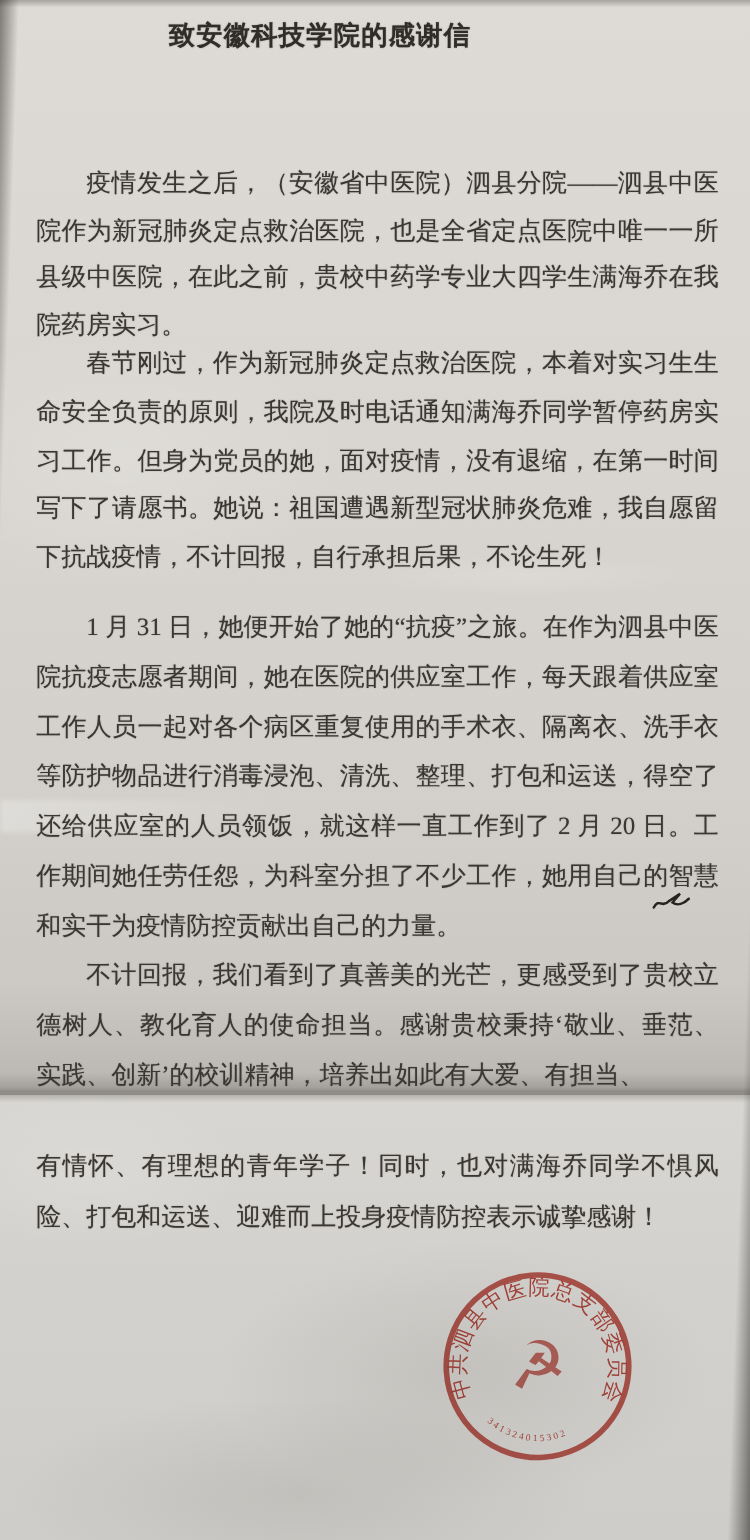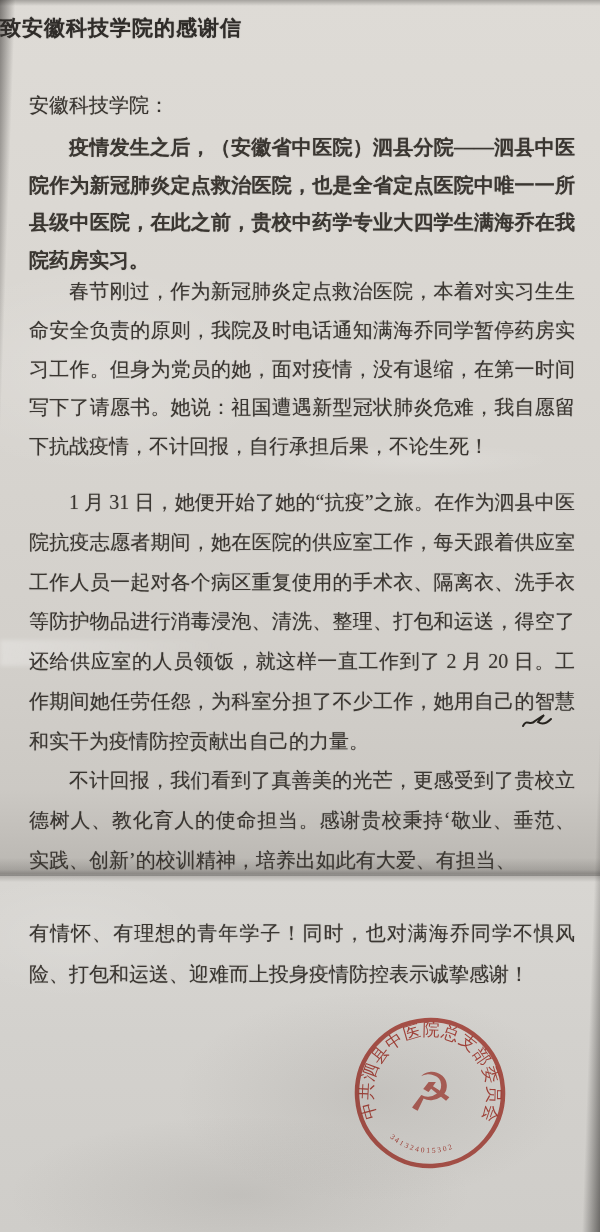--- a/index.html
+++ b/index.html
@@ -25,35 +25,35 @@
   }
   
   .crease-a{position:absolute;left:0;top:640px;width:320px;height:26px;
     background:linear-gradient(100deg, rgba(255,255,255,0.28), rgba(255,255,255,0) 70%);
     filter:blur(2px);}
   .crease-b{position:absolute;left:240px;top:430px;width:360px;height:60px;
     background:radial-gradient(ellipse 180px 22px at 50% 50%, rgba(255,255,255,0.14), transparent 75%);}
   .seam-shadow{position:absolute;left:0;top:858px;width:600px;height:18px;
     background:linear-gradient(180deg, rgba(0,0,0,0) 0%, rgba(40,38,36,0.22) 95%, rgba(30,28,26,0.3) 100%);}
   .title{
-    position:absolute;left:0;top:14px;width:512px;
+    position:absolute;left:0;top:14px;width:512px;text-align:center;
     font-size:21px;font-weight:bold;letter-spacing:1px;color:#2f2c29;
     text-shadow:0 0 1px rgba(47,44,41,0.6);
   }
   .salutation{
     position:absolute;left:29px;top:92px;width:545px;
     font-size:20px;color:#38342f;text-shadow:0 0 1px rgba(56,52,47,0.45);
   }
   .para{
     position:absolute;left:29px;width:546px;
     font-size:20px;color:#3a3631;text-align:justify;text-align-last:left;
     text-shadow:0 0 1px rgba(56,52,47,0.45);
   }
   .indent{text-indent:2em;}
-  .p1{top:129px;line-height:37.5px;font-weight:bold;}
+  .p1{top:129px;line-height:37.5px;}
   .p2{top:272px;line-height:38.8px;}
   .p3{top:483px;line-height:39.8px;}
   .p4a{top:760px;line-height:40px;}
   .p4b{top:913px;line-height:41px;}
   .pen-mark{position:absolute;left:520px;top:712px;width:40px;height:22px;}
   .sig-block{position:absolute;left:277px;top:1086px;width:207px;}
   .sig-line{font-size:19px;color:#3a3631;text-align:right;letter-spacing:0.5px;
     text-shadow:0 0 1px rgba(56,52,47,0.45);}
   .date-line{margin-top:17px;font-size:18px;color:#3a3631;text-align:center;
     padding-right:28px;text-shadow:0 0 1px rgba(56,52,47,0.45);}
@@ -66,21 +66,20 @@
 <body>
 
 <div class="photo">
 
   <div class="crease-a"></div>
   <div class="crease-b"></div>
   <div class="seam-shadow"></div>
 
   <div class="title">致安徽科技学院的感谢信</div>
 
-  <div class="salutation">安徽科技学院：</div>
 
   <div class="para indent p1">疫情发生之后，（安徽省中医院）泗县分院——泗县中医院作为新冠肺炎定点救治医院，也是全省定点医院中唯一一所县级中医院，在此之前，贵校中药学专业大四学生满海乔在我院药房实习。</div>
   <div class="para indent p2">春节刚过，作为新冠肺炎定点救治医院，本着对实习生生命安全负责的原则，我院及时电话通知满海乔同学暂停药房实习工作。但身为党员的她，面对疫情，没有退缩，在第一时间写下了请愿书。她说：祖国遭遇新型冠状肺炎危难，我自愿留下抗战疫情，不计回报，自行承担后果，不论生死！</div>
   <div class="para indent p3">1 月 31 日，她便开始了她的“抗疫”之旅。在作为泗县中医院抗疫志愿者期间，她在医院的供应室工作，每天跟着供应室工作人员一起对各个病区重复使用的手术衣、隔离衣、洗手衣等防护物品进行消毒浸泡、清洗、整理、打包和运送，得空了还给供应室的人员领饭，就这样一直工作到了 2 月 20 日。工作期间她任劳任怨，为科室分担了不少工作，她用自己的智慧和实干为疫情防控贡献出自己的力量。</div>
   <div class="para indent p4a">不计回报，我们看到了真善美的光芒，更感受到了贵校立德树人、教化育人的使命担当。感谢贵校秉持‘敬业、垂范、实践、创新’的校训精神，培养出如此有大爱、有担当、</div>
   <div class="para p4b">有情怀、有理想的青年学子！同时，也对满海乔同学不惧风险、打包和运送、迎难而上投身疫情防控表示诚挚感谢！</div>
 
   <div class="pen-mark">
     <svg width="40" height="22" viewBox="0 0 40 22">
       <path d="M3 14 C7 6, 10 15, 15 9 L24 3 L18 10 C22 13, 27 11, 31 7" fill="none" stroke="#27241f" stroke-width="2" stroke-linecap="round"></path>

